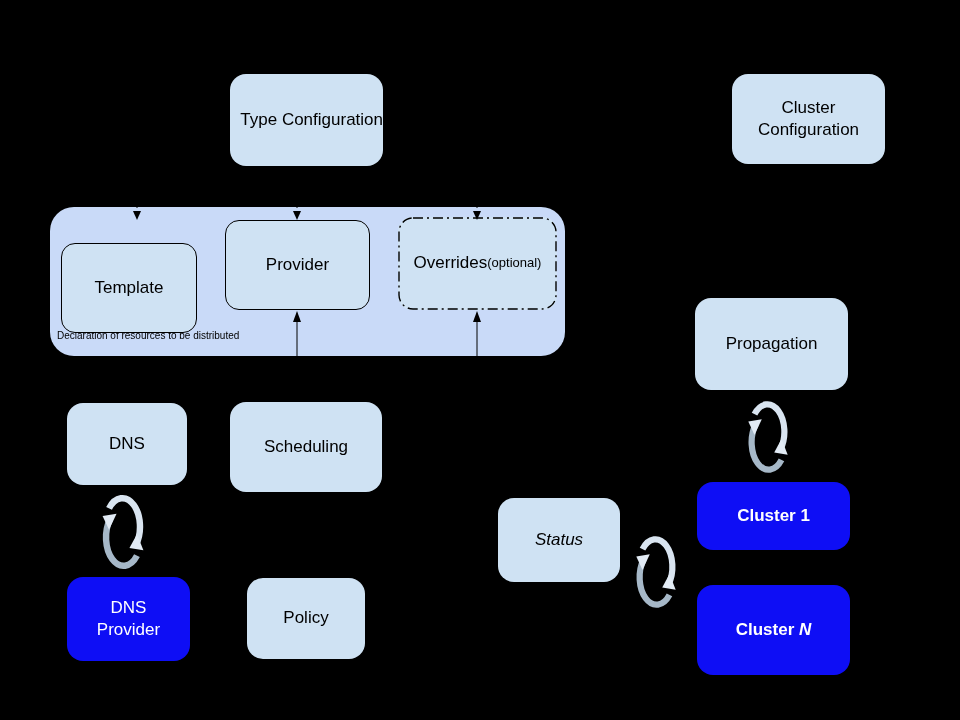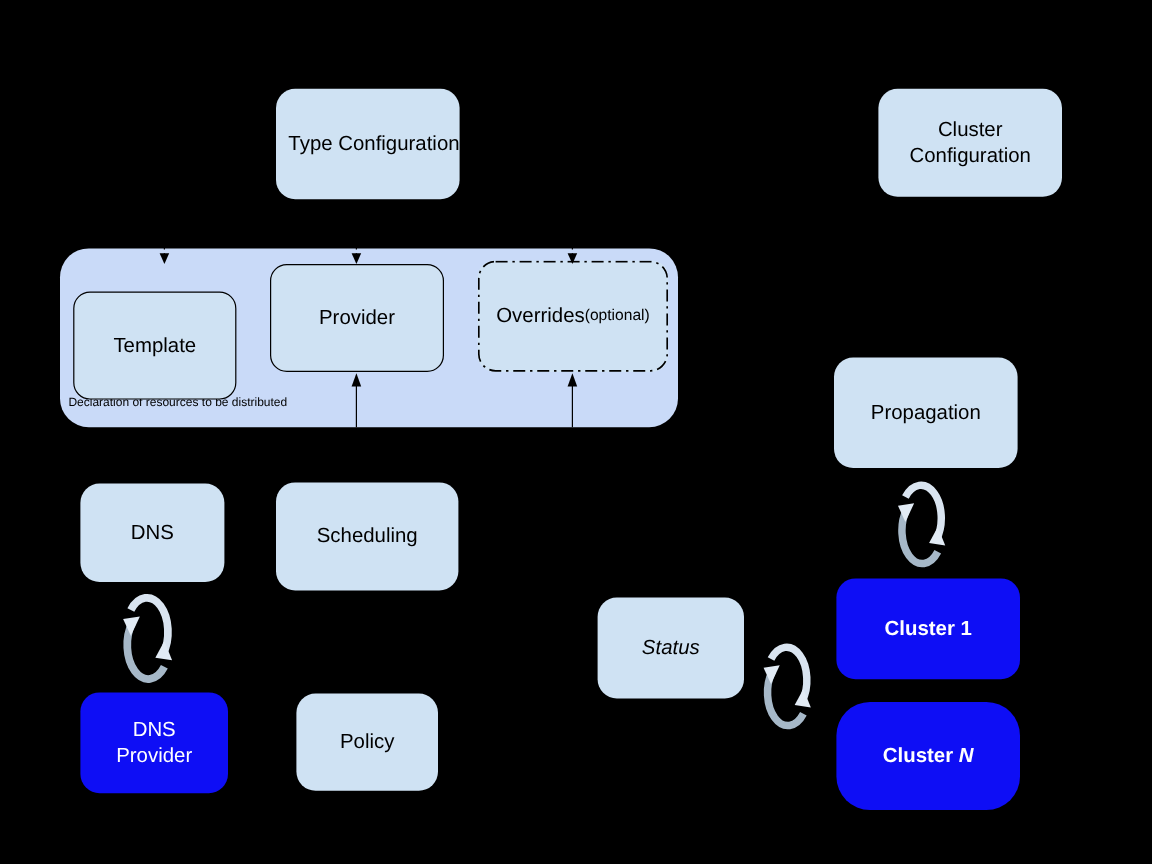--- a/index.html
+++ b/index.html
@@ -45,22 +45,22 @@
   .n-template{left:61px;top:220px;width:136px;height:90px;margin-top:23px;}
   .n-placement{left:225px;top:220px;width:145px;height:90px;}
   .n-overrides{left:398px;top:217px;width:159px;height:93px;flex-direction:row;}
   .n-overrides .sub{font-size:13px;}
   .n-dns{left:67px;top:403px;width:120px;height:82px;}
   .n-scheduling{left:230px;top:402px;width:152px;height:90px;}
   .n-dnsprovider{left:67px;top:577px;width:123px;height:84px;}
   .n-policy{left:247px;top:578px;width:118px;height:81px;}
   .n-status{left:498px;top:498px;width:122px;height:84px;font-style:italic;}
   .n-propagation{left:695px;top:298px;width:153px;height:92px;}
-  .n-cluster1{left:697px;top:482px;width:153px;height:84px;}
-  .n-clustern{left:697px;top:585px;width:153px;height:90px;border-radius:28px;}
+  .n-cluster1{left:697px;top:482px;width:153px;height:68px;}
+  .n-clustern{left:697px;top:585px;width:153px;height:90px;}
   .italic{font-style:italic;}
   .sync{position:absolute;}
   .sync-dns{left:94px;top:492px;width:58px;height:80px;}
   .sync-propagation{left:740px;top:398px;width:56px;height:78px;}
   .sync-status{left:628px;top:533px;width:56px;height:78px;}
   .arrow-overlay{position:absolute;left:50px;top:195px;width:515px;height:170px;pointer-events:none;}
   .overrides-outline{position:absolute;inset:0;pointer-events:none;}
 </style>
 </head>
 <body>

